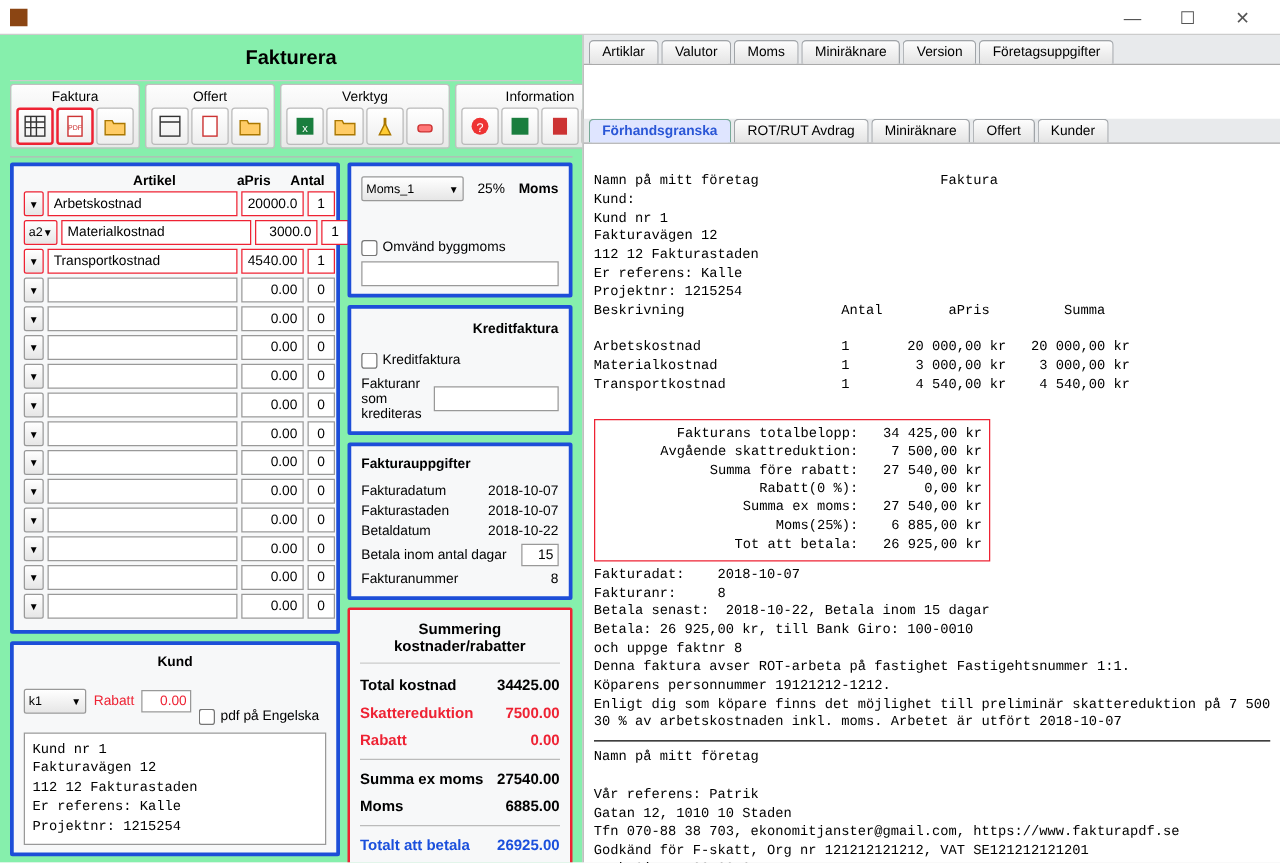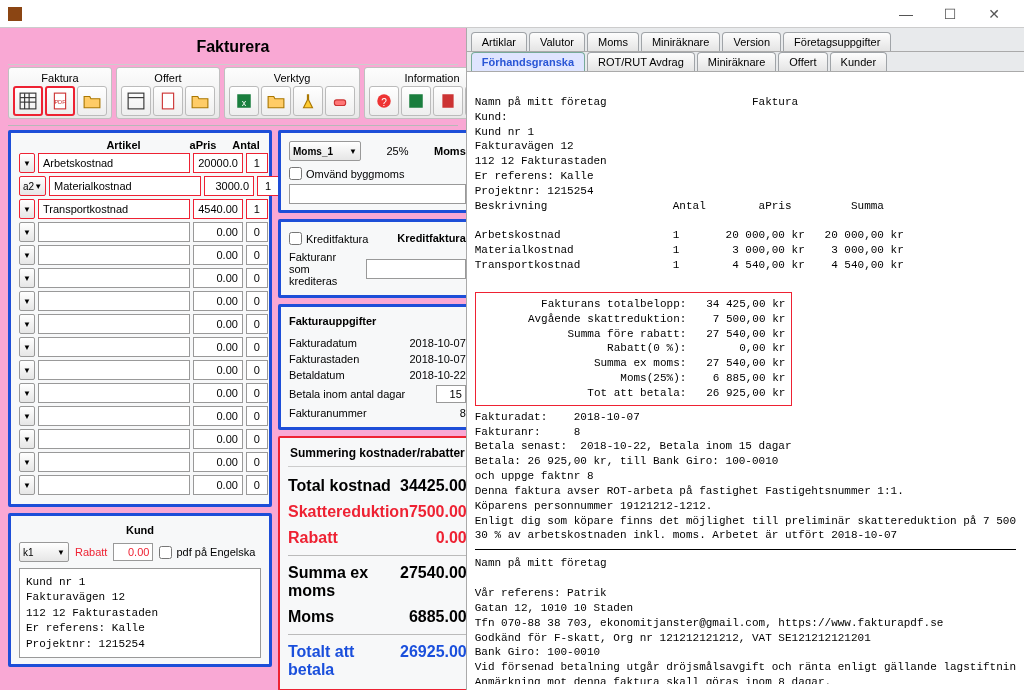--- a/index.html
+++ b/index.html
@@ -23,21 +23,21 @@
 .titlebar .icon { width: 14px; height: 14px; background: #8b4513; margin-right: 8px; }
 .titlebar .spacer { flex: 1; }
 .winbtn {
   width: 44px; height: 28px;
   display:flex; align-items:center; justify-content:center;
   font-size: 14px; color:#555;
 }
 .main-row { display:flex; height: calc(100% - 28px); }
 .left-pane {
   width: 558px;
-  background: #f9a8d4;
+  background: #86efac;
   padding: 6px 8px;
   height: 100%;
   overflow: hidden;
 }
 .right-pane {
   flex: 1;
   background: #fff;
   border-left: 1px solid #aaa;
   height: 100%;
 }
@@ -114,38 +114,38 @@
 .inp.name { flex:1; }
 .inp.price { width:50px; text-align:right; }
 .inp.qty { width:22px; text-align:center; }
 
 .section-title-row { display:flex; justify-content:space-between; font-weight:bold; font-size:11px; padding:4px 0;}
 .field-row { display:flex; justify-content:space-between; align-items:center; padding:2px 0; gap:6px; }
 .field-row label { font-size:11px; }
 .field-row .val { font-size:11px; }
 .txtfield { flex:1; height:20px; border:1px solid #999; background:#fff; padding:0 4px; font-size:11px; }
 .small-input { width:40px; height:18px; border:1px solid #999; background:#fff; text-align:right; padding:0 3px; font-size:11px; }
-.chk { display:flex; align-items:center; gap:4px; }
+.chk { display:flex; align-items:flex-start; gap:4px;margin-top:25px; }
 .chk input { width:13px; height:13px; }
 
 .kund-panel {
   margin-top:6px;
 }
 .kund-head { text-align:center; font-weight:bold; padding:2px 0 6px; }
 .kund-ctl { display:flex; gap:6px; align-items:center; padding-bottom:6px; }
 .kund-text {
   border:1px solid #999; background:#fff; padding:6px;
   font-family: 'Courier New', monospace; font-size:11px;
   height:90px; line-height:1.4;
 }
 .red { color:#e23; }
 
 .summary-panel { margin-top:6px; border:2px solid #e23; }
 .summary-title { text-align:center; font-weight:bold; padding:2px 0 6px; font-size:12px; border-bottom:1px solid #ccc; margin-bottom:6px; }
-.sum-row { display:flex; justify-content:space-between; padding:4px 0; font-size:16px; }
+.sum-row { display:flex; justify-content:space-between; padding:4px 0; font-size:12px;text-align:right; }
 .sum-row.bold { font-weight:bold; }
 .sum-row.red { color:#e23; font-weight:bold; }
 .sum-row.blue { color:#1a4fdc; font-weight:bold; }
 .sep { border-top:1px solid #bbb; margin:4px 0; }
 
 
 .tabs-row { display:flex; flex-wrap:wrap; background:#e8eaec; border-bottom:1px solid #aaa; padding:4px 4px 0; gap:2px; }
 .tab {
   padding:3px 10px;
   border:1px solid #a0a4a8;
@@ -447,21 +447,21 @@
 Fakturavägen 12
 112 12 Fakturastaden
 Er referens: Kalle
 Projektnr: 1215254</div>
         </div>
       </div>
 
       <div class="col-right">
         <div class="panel">
           <div class="field-row">
-            <div class="dd" style="width:72px;font-weight:bold;">
+            <div class="dd" style="width:82px;">
                 <span>Moms_1</span>
                 <span class="arr">▼</span>
               </div>
             <span>25%</span>
             <span style="font-weight:bold;">Moms</span>
           </div>
           <label class="chk" style="padding:4px 0;">
             <input type="checkbox" style=""> 
               <span>Omvänd byggmoms</span>
           </label>
@@ -542,21 +542,21 @@
 
   <div class="right-pane">
     <div class="tabs-row" id="tabs-row1">
         <div class="tab">Artiklar</div>
         <div class="tab">Valutor</div>
         <div class="tab">Moms</div>
         <div class="tab">Miniräknare</div>
         <div class="tab">Version</div>
         <div class="tab">Företagsuppgifter</div>
       </div>
-    <div class="tabs-row" id="tabs-row2" style="padding-top:0;">
+    <div class="tabs-row" id="tabs-row2" style="padding-top:0;margin-top:43px;">
         <div class="tab active">Förhandsgranska</div>
         <div class="tab">ROT/RUT Avdrag</div>
         <div class="tab">Miniräknare</div>
         <div class="tab">Offert</div>
         <div class="tab">Kunder</div>
       </div>
     <div class="preview">
 <span id="pv-head">Namn på mitt företag                      Faktura
 Kund:
 Kund nr 1

